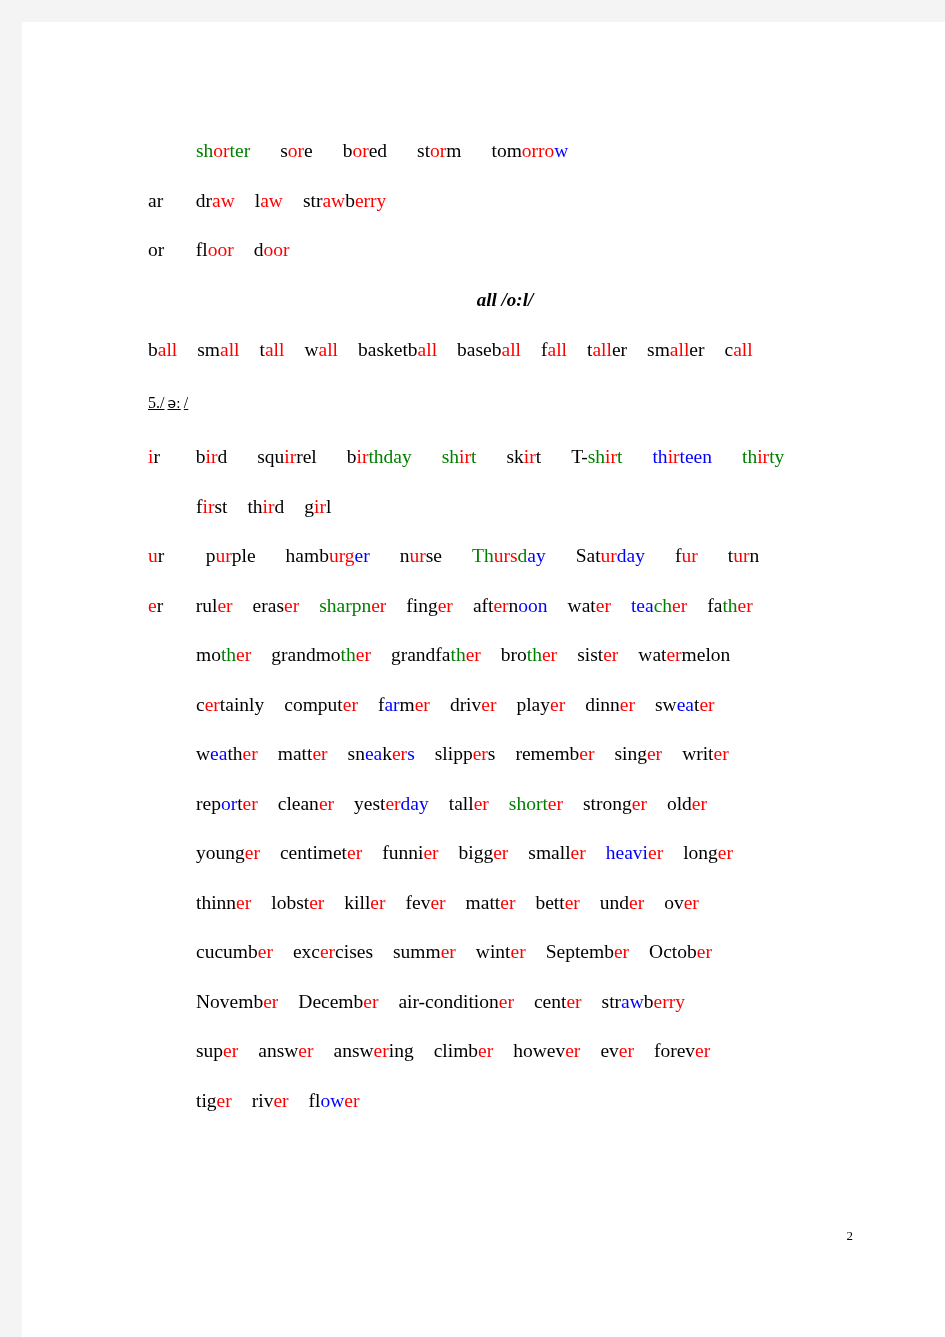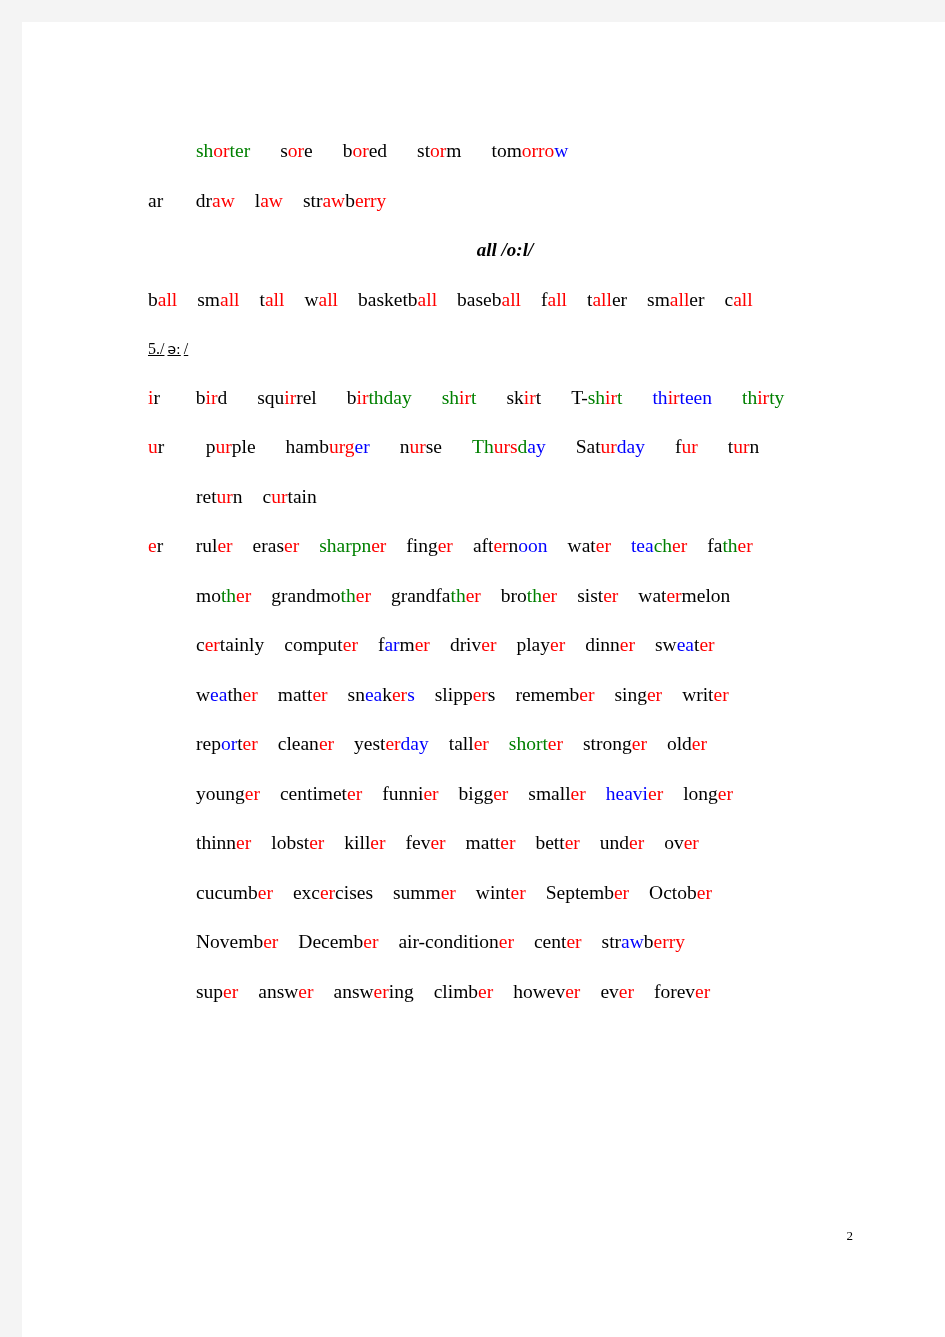--- a/index.html
+++ b/index.html
@@ -43,21 +43,21 @@
   .section-head {
     font-size: 19px;
     line-height: 50px;
     font-weight: bold;
     font-style: italic;
     padding-left: 14px;
     text-align: center;
   }
   .phon {
     font-size: 16px;
-    line-height: 47px;
+    line-height: 57px;
     font-family: "Liberation Serif", "DejaVu Serif", serif;
     text-decoration: underline;
   }
   .phon .sym {
     font-family: "DejaVu Sans", sans-serif;
     font-size: 14px;
     padding: 0 3px;
   }
   .w {
     display: inline-block;
@@ -86,47 +86,52 @@
     <div class="line indent">
       <span><span class="w"><span class="g">sh</span><span class="r">or</span><span class="g">ter</span></span><span class="gap-l"></span><span class="w"><span class="k">s</span><span class="r">or</span><span class="k">e</span></span><span class="gap-l"></span><span class="w"><span class="k">b</span><span class="r">or</span><span class="k">ed</span></span><span class="gap-l"></span><span class="w"><span class="k">st</span><span class="r">or</span><span class="k">m</span></span><span class="gap-l"></span><span class="w"><span class="k">tom</span><span class="r">orro</span><span class="b">w</span></span></span>
     </div>
 
     <div class="line">
       <span class="head-label"><span class="w"><span class="w">a</span><span class="undefined">r</span></span></span>
       <span class="gap-s"></span>
       <span><span class="w"><span class="k">dr</span><span class="r">aw</span></span><span class="gap-m"></span><span class="w"><span class="k">l</span><span class="r">aw</span></span><span class="gap-m"></span><span class="w"><span class="k">str</span><span class="r">aw</span><span class="k">b</span><span class="r">erry</span></span></span>
     </div>
 
+    <div class="line">
+      <span class="head-label"><span class="w"><span class="o">o</span><span class="undefined">r</span></span></span>
+      <span class="gap-s"></span>
+      <span><span class="w"><span class="k">fl</span><span class="r">oor</span></span><span class="gap-m"></span><span class="w"><span class="k">d</span><span class="r">oor</span></span></span>
+    </div>
 
     <div class="section-head">all /o:l/</div>
 
     <div class="line">
       <span><span class="w"><span class="k">b</span><span class="r">all</span></span><span class="gap-m"></span><span class="w"><span class="k">sm</span><span class="r">all</span></span><span class="gap-m"></span><span class="w"><span class="k">t</span><span class="r">all</span></span><span class="gap-m"></span><span class="w"><span class="k">w</span><span class="r">all</span></span><span class="gap-m"></span><span class="w"><span class="k">basketb</span><span class="r">all</span></span><span class="gap-m"></span><span class="w"><span class="k">baseb</span><span class="r">all</span></span><span class="gap-m"></span><span class="w"><span class="k">f</span><span class="r">all</span></span><span class="gap-m"></span><span class="w"><span class="k">t</span><span class="r">all</span><span class="k">er</span></span><span class="gap-m"></span><span class="w"><span class="k">sm</span><span class="r">all</span><span class="k">er</span></span><span class="gap-m"></span><span class="w"><span class="k">c</span><span class="r">all</span></span></span>
     </div>
 
     <div class="phon">
       <span>5.</span><span>/</span><span class="sym">ə:</span><span>/</span>
     </div>
 
     <div class="line">
       <span class="head-label"><span class="w"><span class="r">i</span><span class="undefined">r</span></span></span>
       <span class="gap-s"></span>
       <span><span class="w"><span class="k">b</span><span class="r">ir</span><span class="k">d</span></span><span class="gap-l"></span><span class="w"><span class="k">squ</span><span class="r">ir</span><span class="k">rel</span></span><span class="gap-l"></span><span class="w"><span class="k">b</span><span class="r">ir</span><span class="g">thday</span></span><span class="gap-l"></span><span class="w"><span class="g">sh</span><span class="r">ir</span><span class="g">t</span></span><span class="gap-l"></span><span class="w"><span class="k">sk</span><span class="r">ir</span><span class="k">t</span></span><span class="gap-l"></span><span class="w"><span class="k">T-</span><span class="g">sh</span><span class="r">ir</span><span class="g">t</span></span><span class="gap-l"></span><span class="w"><span class="b">th</span><span class="r">ir</span><span class="b">teen</span></span><span class="gap-l"></span><span class="w"><span class="g">th</span><span class="r">ir</span><span class="g">ty</span></span></span>
     </div>
 
+    <div class="line indent">
+      <span><span class="w"><span class="k">f</span><span class="r">ir</span><span class="k">st</span></span><span class="gap-m"></span><span class="w"><span class="k">th</span><span class="r">ir</span><span class="k">d</span></span><span class="gap-m"></span><span class="w"><span class="k">g</span><span class="r">ir</span><span class="k">l</span></span></span>
+    </div>
 
     <div class="line">
       <span class="head-label"><span class="w"><span class="r">u</span><span class="undefined">r</span></span></span>
       <span class="gap-m"></span>
       <span><span class="w"><span class="k">p</span><span class="r">ur</span><span class="k">ple</span></span><span class="gap-l"></span><span class="w"><span class="k">hamb</span><span class="r">urg</span><span class="b">er</span></span><span class="gap-l"></span><span class="w"><span class="k">n</span><span class="r">ur</span><span class="k">se</span></span><span class="gap-l"></span><span class="w"><span class="g">Th</span><span class="r">urs</span><span class="g">d</span><span class="b">ay</span></span><span class="gap-l"></span><span class="w"><span class="k">Sat</span><span class="r">ur</span><span class="b">day</span></span><span class="gap-l"></span><span class="w"><span class="k">f</span><span class="r">ur</span></span><span class="gap-l"></span><span class="w"><span class="k">t</span><span class="r">ur</span><span class="k">n</span></span></span>
     </div>
 
-    <div class="line indent">
-      <span><span class="w"><span class="k">ret</span><span class="r">ur</span><span class="k">n</span></span><span class="gap-m"></span><span class="w"><span class="k">c</span><span class="r">ur</span><span class="k">tain</span></span></span>
-    </div>
 
 
     <div class="line">
       <span class="head-label"><span class="w"><span class="r">e</span><span class="undefined">r</span></span></span>
       <span class="gap-s"></span>
       <span><span class="w"><span class="k">rul</span><span class="r">er</span></span><span class="gap-m"></span><span class="w"><span class="k">eras</span><span class="r">er</span></span><span class="gap-m"></span><span class="w"><span class="g">sh</span><span class="g">arpn</span><span class="r">er</span></span><span class="gap-m"></span><span class="w"><span class="k">fing</span><span class="r">er</span></span><span class="gap-m"></span><span class="w"><span class="k">aft</span><span class="r">er</span><span class="k">n</span><span class="b">oon</span></span><span class="gap-m"></span><span class="w"><span class="k">wat</span><span class="r">er</span></span><span class="gap-m"></span><span class="w"><span class="b">t</span><span class="b">ea</span><span class="g">ch</span><span class="r">er</span></span><span class="gap-m"></span><span class="w"><span class="k">fa</span><span class="g">th</span><span class="r">er</span></span></span>
     </div>
 
     <div class="line indent">
       <span><span class="w"><span class="k">mo</span><span class="g">th</span><span class="r">er</span></span><span class="gap-m"></span><span class="w"><span class="k">grandmo</span><span class="g">th</span><span class="r">er</span></span><span class="gap-m"></span><span class="w"><span class="k">grandfa</span><span class="g">th</span><span class="r">er</span></span><span class="gap-m"></span><span class="w"><span class="k">bro</span><span class="g">th</span><span class="r">er</span></span><span class="gap-m"></span><span class="w"><span class="k">sist</span><span class="r">er</span></span><span class="gap-m"></span><span class="w"><span class="k">wat</span><span class="r">er</span><span class="k">melon</span></span></span>
@@ -157,17 +162,20 @@
     </div>
 
     <div class="line indent">
       <span><span class="w"><span class="k">Novemb</span><span class="r">er</span></span><span class="gap-m"></span><span class="w"><span class="k">Decemb</span><span class="r">er</span></span><span class="gap-m"></span><span class="w"><span class="k">air-condition</span><span class="r">er</span></span><span class="gap-m"></span><span class="w"><span class="k">cent</span><span class="r">er</span></span><span class="gap-m"></span><span class="w"><span class="k">str</span><span class="b">aw</span><span class="k">b</span><span class="r">erry</span></span></span>
     </div>
 
     <div class="line indent">
       <span><span class="w"><span class="k">sup</span><span class="r">er</span></span><span class="gap-m"></span><span class="w"><span class="k">answ</span><span class="r">er</span></span><span class="gap-m"></span><span class="w"><span class="k">answ</span><span class="r">er</span><span class="k">ing</span></span><span class="gap-m"></span><span class="w"><span class="k">climb</span><span class="r">er</span></span><span class="gap-m"></span><span class="w"><span class="k">howev</span><span class="r">er</span></span><span class="gap-m"></span><span class="w"><span class="k">ev</span><span class="r">er</span></span><span class="gap-m"></span><span class="w"><span class="k">forev</span><span class="r">er</span></span></span>
     </div>
 
+    <div class="line indent">
+      <span><span class="w"><span class="k">tig</span><span class="r">er</span></span><span class="gap-m"></span><span class="w"><span class="k">riv</span><span class="r">er</span></span><span class="gap-m"></span><span class="w"><span class="k">fl</span><span class="b">ow</span><span class="r">er</span></span></span>
+    </div>
 
   </div>
 
   <div class="pagenum">2</div>
 </div>
 
 </body></html>

